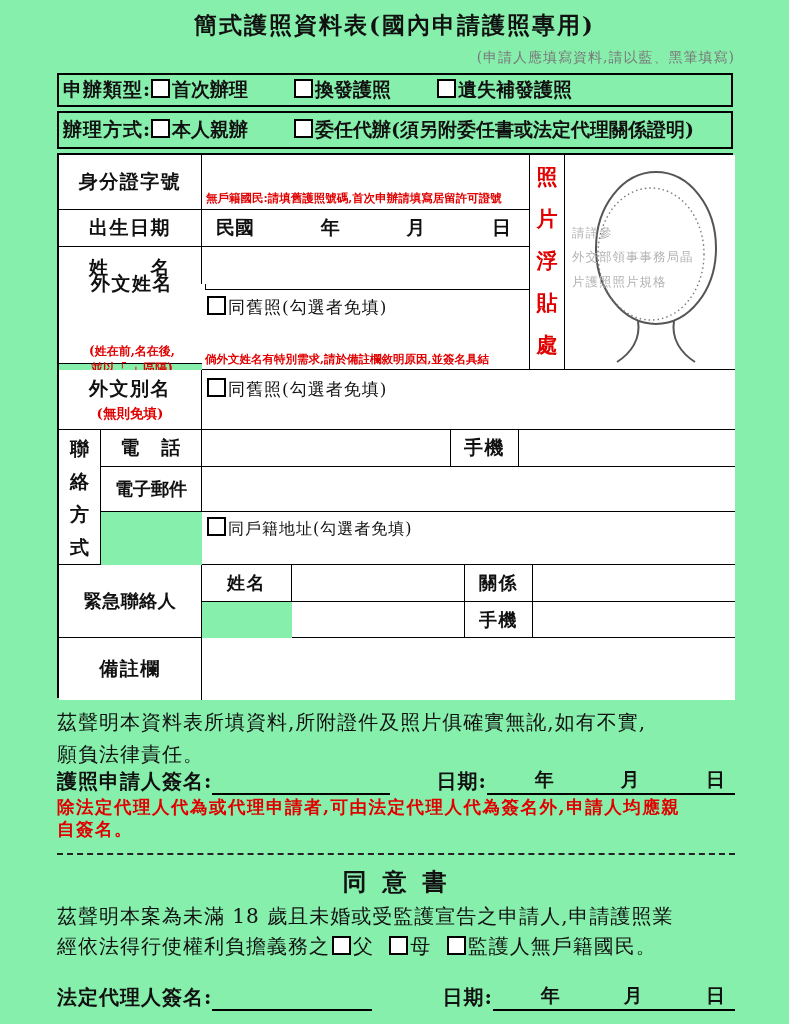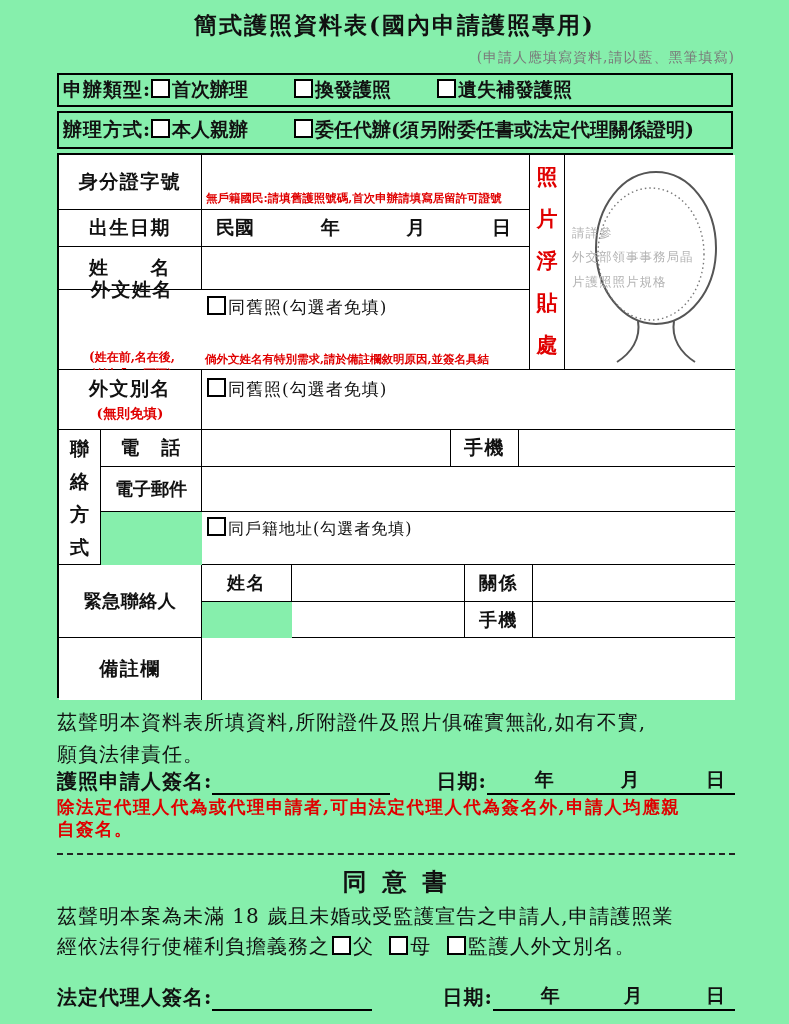--- a/index.html
+++ b/index.html
@@ -94,21 +94,21 @@
       <span>年</span>
       <span>月</span>
       <span>日</span>
     </div>
 
     <div class="cell lbl" style="left:0;top:92px;width:143px;height:43px;">
         <span>姓　　名</span>
       </div>
     <div class="cell valuecell" style="left:143px;top:92px;width:328px;height:43px;"></div>
 
-    <div class="cell lbl" style="left:0;top:135px;width:147px;height:80px;gap:44px;">
+    <div class="cell lbl" style="left:0;top:129px;width:147px;height:80px;gap:44px;">
       <span>外文姓名</span>
       <span class="sublbl" style="white-space:pre-line;">(姓在前,名在後,
 並以「,」區隔)</span>
     </div>
     <div class="cell valuecell" style="left:143px;top:135px;width:328px;height:80px;">
       <div class="cbline" style="padding:6px 0 0 5px;"><span class="cb"></span><span>同舊照(勾選者免填)</span></div>
       <span class="rednote" style="left:3px;bottom:2px;">倘外文姓名有特別需求,請於備註欄敘明原因,並簽名具結</span>
     </div>
 
     <div class="cell lbl" style="left:0;top:215px;width:143px;height:60px;">
@@ -180,21 +180,21 @@
   <div class="abs redbody" style="top:797px;left:57px;width:682px;">除法定代理人代為或代理申請者,可由法定代理人代為簽名外,申請人均應親
 自簽名。</div>
 
   <div id="dashsep" class="abs"></div>
 
   <div id="consent-heading" class="abs">同意書</div>
   <div class="abs consentline" style="top:903px;left:57px;width:682px;">茲聲明本案為未滿 18 歲且未婚或受監護宣告之申請人,申請護照業</div>
   <div class="abs consentline" style="top:933px;left:57px;width:682px;">
     <span>經依法得行使權利負擔義務之</span><span class="cb" style="margin-left:2px;"></span><span>父</span>
     <span class="cb" style="margin-left:8px;"></span><span>母</span>
-    <span class="cb" style="margin-left:8px;"></span><span>監護人</span><span>外文別名。</span>
+    <span class="cb" style="margin-left:8px;"></span><span>監護人</span><span>無戶籍國民。</span>
   </div>
 
   <div class="abs sigrow" style="top:984px;left:57px;width:678px;">
     <span class="siglabel">法定代理人簽名:</span>
     <span class="uline" style="width:160px;margin-right:70px;"></span>
     <span class="siglabel">日期:</span>
     <span class="dateline" style="flex:1;">
       <span>年</span>
       <span>月</span>
       <span>日</span>

